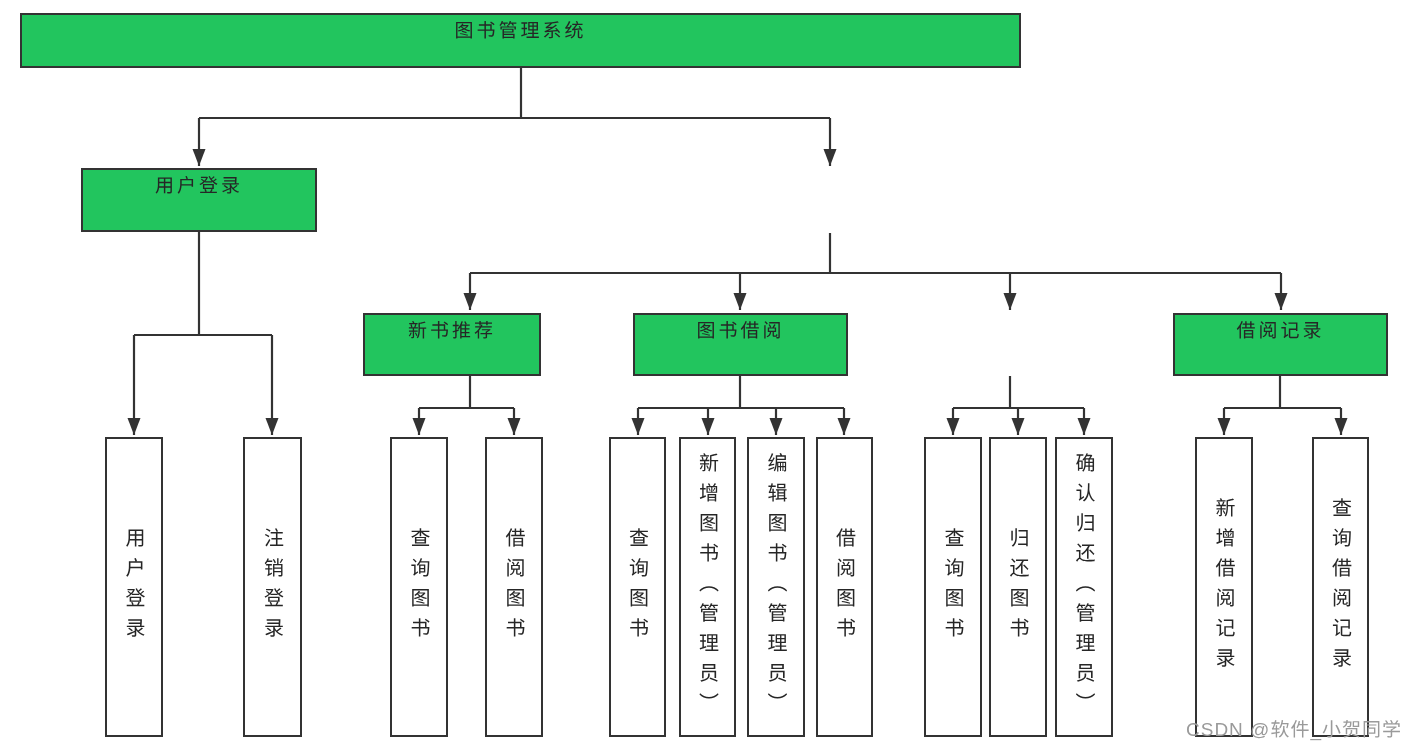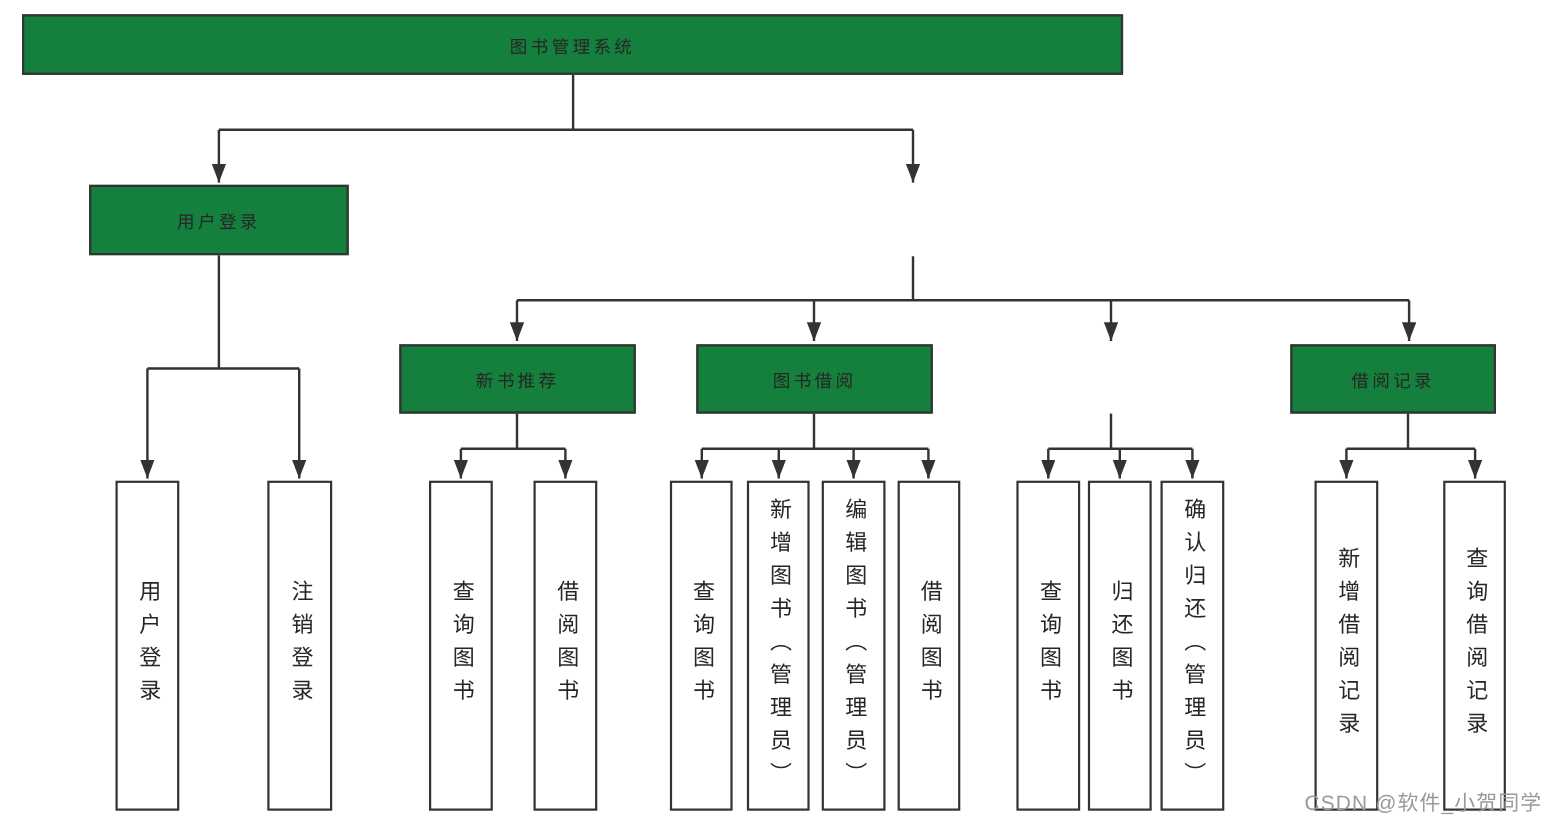--- a/index.html
+++ b/index.html
@@ -18,25 +18,24 @@
   svg.connectors {
     position: absolute;
     left: 0;
     top: 0;
     z-index: 1;
   }
   .hbox {
     position: absolute;
     box-sizing: border-box;
     border: 2.5px solid #333333;
-    background: #15803d;
+    background: #22c55e;
     display: flex;
-    align-items: center;
     justify-content: center;
-    font-size: 16px;
+    font-size: 19px;
     letter-spacing: 3px;
     color: #262626;
     z-index: 2;
     white-space: nowrap;
   }
   .leaf {
     position: absolute;
     box-sizing: border-box;
     border: 2.5px solid #333333;
     background: #ffffff;
@@ -132,27 +131,27 @@
   </svg>
 
   <div class="hbox" style="left:20px; top:13px; width:1001px; height:55px;">
     <span>图书管理系统</span>
   </div>
 
   <div class="hbox" style="left:81px; top:168px; width:236px; height:64px;">
     <span>用户登录</span>
   </div>
 
-  <div class="hbox" style="left:363px; top:313px; width:215px; height:63px;">
+  <div class="hbox" style="left:363px; top:313px; width:178px; height:63px;">
     <span>新书推荐</span>
   </div>
   <div class="hbox" style="left:633px; top:313px; width:215px; height:63px;">
     <span>图书借阅</span>
   </div>
-  <div class="hbox" style="left:1173px; top:313px; width:187px; height:63px;">
+  <div class="hbox" style="left:1173px; top:313px; width:215px; height:63px;">
     <span>借阅记录</span>
   </div>
 
   <div class="leaf" style="left:105px; top:437px; width:58px; height:300px;">
     <span class="vtext">用户登录</span>
   </div>
   <div class="leaf" style="left:243px; top:437px; width:59px; height:300px;">
     <span class="vtext">注销登录</span>
   </div>
   <div class="leaf" style="left:390px; top:437px; width:58px; height:300px;">

